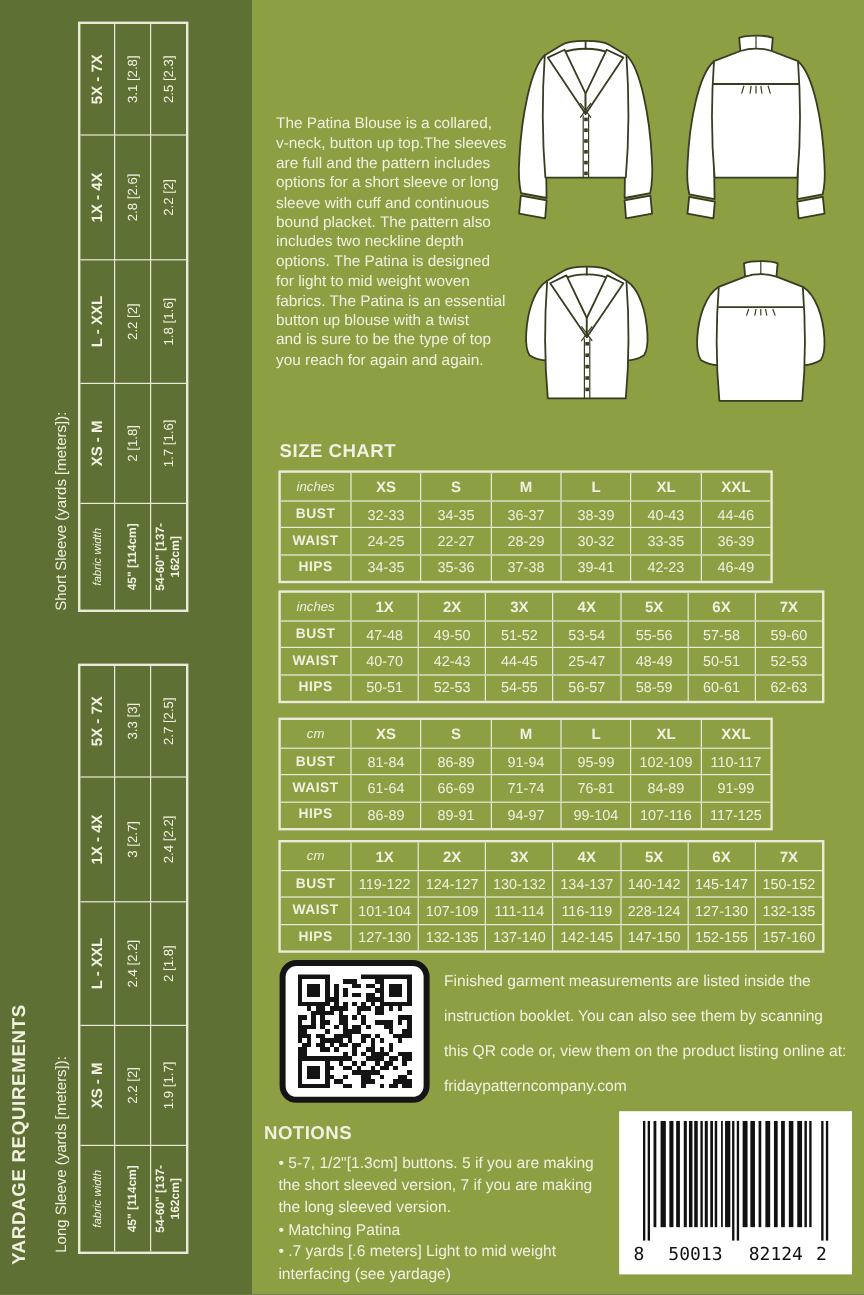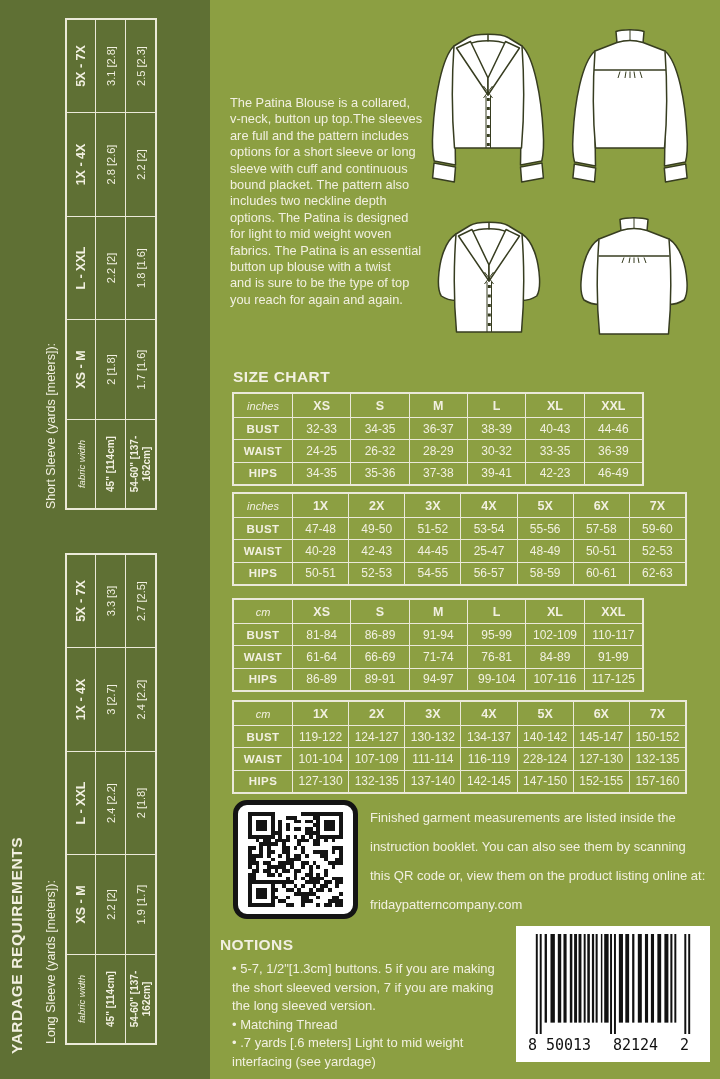--- a/index.html
+++ b/index.html
@@ -77,21 +77,21 @@
   .barcode-panel {
     position:absolute; left:516px; top:926px; width:194px; height:136px;
     background:#fff; padding:8px 12px 4px 12px;
   }
   .barcode-panel svg { width:170px; height:100px; display:block; margin:0 auto; fill:#111; }
   .bc-digits {
     display:flex; align-items:center; margin-top:2px;
     font-family:"DejaVu Sans Mono", monospace; font-size:15px; color:#111;
   }
   .bc-digits .d-end { flex:0 0 18px; }
-  .bc-digits .d-grp { flex:1; text-align:left; }
+  .bc-digits .d-grp { flex:1; text-align:center; }
 </style>
 </head>
 <body>
 
 <div class="page">
 
   <div class="sidebar">
 
     <div class="rot-box" style="left:44px; top:16px; width:118px; height:494px;">
       <div class="rot-inner" style="width:494px; height:118px;">
@@ -245,21 +245,21 @@
         <div class="st-cell">32-33</div>
         <div class="st-cell">34-35</div>
         <div class="st-cell">36-37</div>
         <div class="st-cell">38-39</div>
         <div class="st-cell">40-43</div>
         <div class="st-cell">44-46</div>
       </div>
       <div class="st-row">
         <div class="st-cell first lbl">WAIST</div>
         <div class="st-cell">24-25</div>
-        <div class="st-cell">26-32</div>
+        <div class="st-cell">22-27</div>
         <div class="st-cell">28-29</div>
         <div class="st-cell">30-32</div>
         <div class="st-cell">33-35</div>
         <div class="st-cell">36-39</div>
       </div>
       <div class="st-row">
         <div class="st-cell first lbl">HIPS</div>
         <div class="st-cell">34-35</div>
         <div class="st-cell">35-36</div>
         <div class="st-cell">37-38</div>
@@ -284,21 +284,21 @@
         <div class="st-cell">47-48</div>
         <div class="st-cell">49-50</div>
         <div class="st-cell">51-52</div>
         <div class="st-cell">53-54</div>
         <div class="st-cell">55-56</div>
         <div class="st-cell">57-58</div>
         <div class="st-cell">59-60</div>
       </div>
       <div class="st-row">
         <div class="st-cell first lbl">WAIST</div>
-        <div class="st-cell">40-28</div>
+        <div class="st-cell">40-70</div>
         <div class="st-cell">42-43</div>
         <div class="st-cell">44-45</div>
         <div class="st-cell">25-47</div>
         <div class="st-cell">48-49</div>
         <div class="st-cell">50-51</div>
         <div class="st-cell">52-53</div>
       </div>
       <div class="st-row">
         <div class="st-cell first lbl">HIPS</div>
         <div class="st-cell">50-51</div>
@@ -719,21 +719,21 @@
   <p class="qr-note">Finished garment measurements are listed inside the
 instruction booklet. You can also see them by scanning
 this QR code or, view them on the product listing online at:
 fridaypatterncompany.com</p>
 
   <h2 class="notions-head">NOTIONS</h2>
   <div class="notions-list">
       <div class="bullet">5-7, 1/2"[1.3cm] buttons. 5 if you are making
 the short sleeved version, 7 if you are making
 the long sleeved version.</div>
-      <div class="bullet">Matching Thread</div>
+      <div class="bullet">Matching Patina</div>
       <div class="bullet">.7 yards [.6 meters] Light to mid weight
 interfacing (see yardage)</div>
     </div>
 
   <div class="barcode-panel">
     <svg id="bc-svg" viewBox="0 0 174 88" preserveAspectRatio="none">
         <rect x="8.0" y="0" width="2.0" height="88"></rect>
         <rect x="12.0" y="0" width="2.0" height="88"></rect>
         <rect x="84.0" y="0" width="2.0" height="88"></rect>
         <rect x="88.0" y="0" width="2.0" height="88"></rect>

